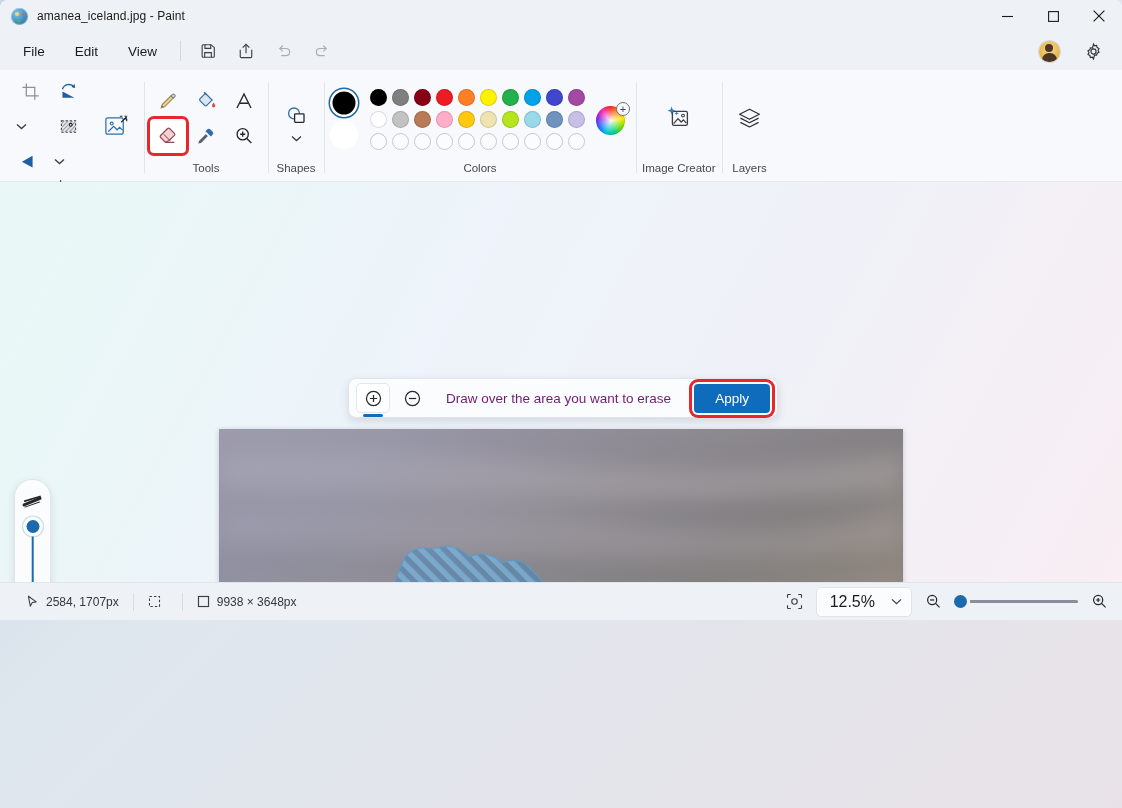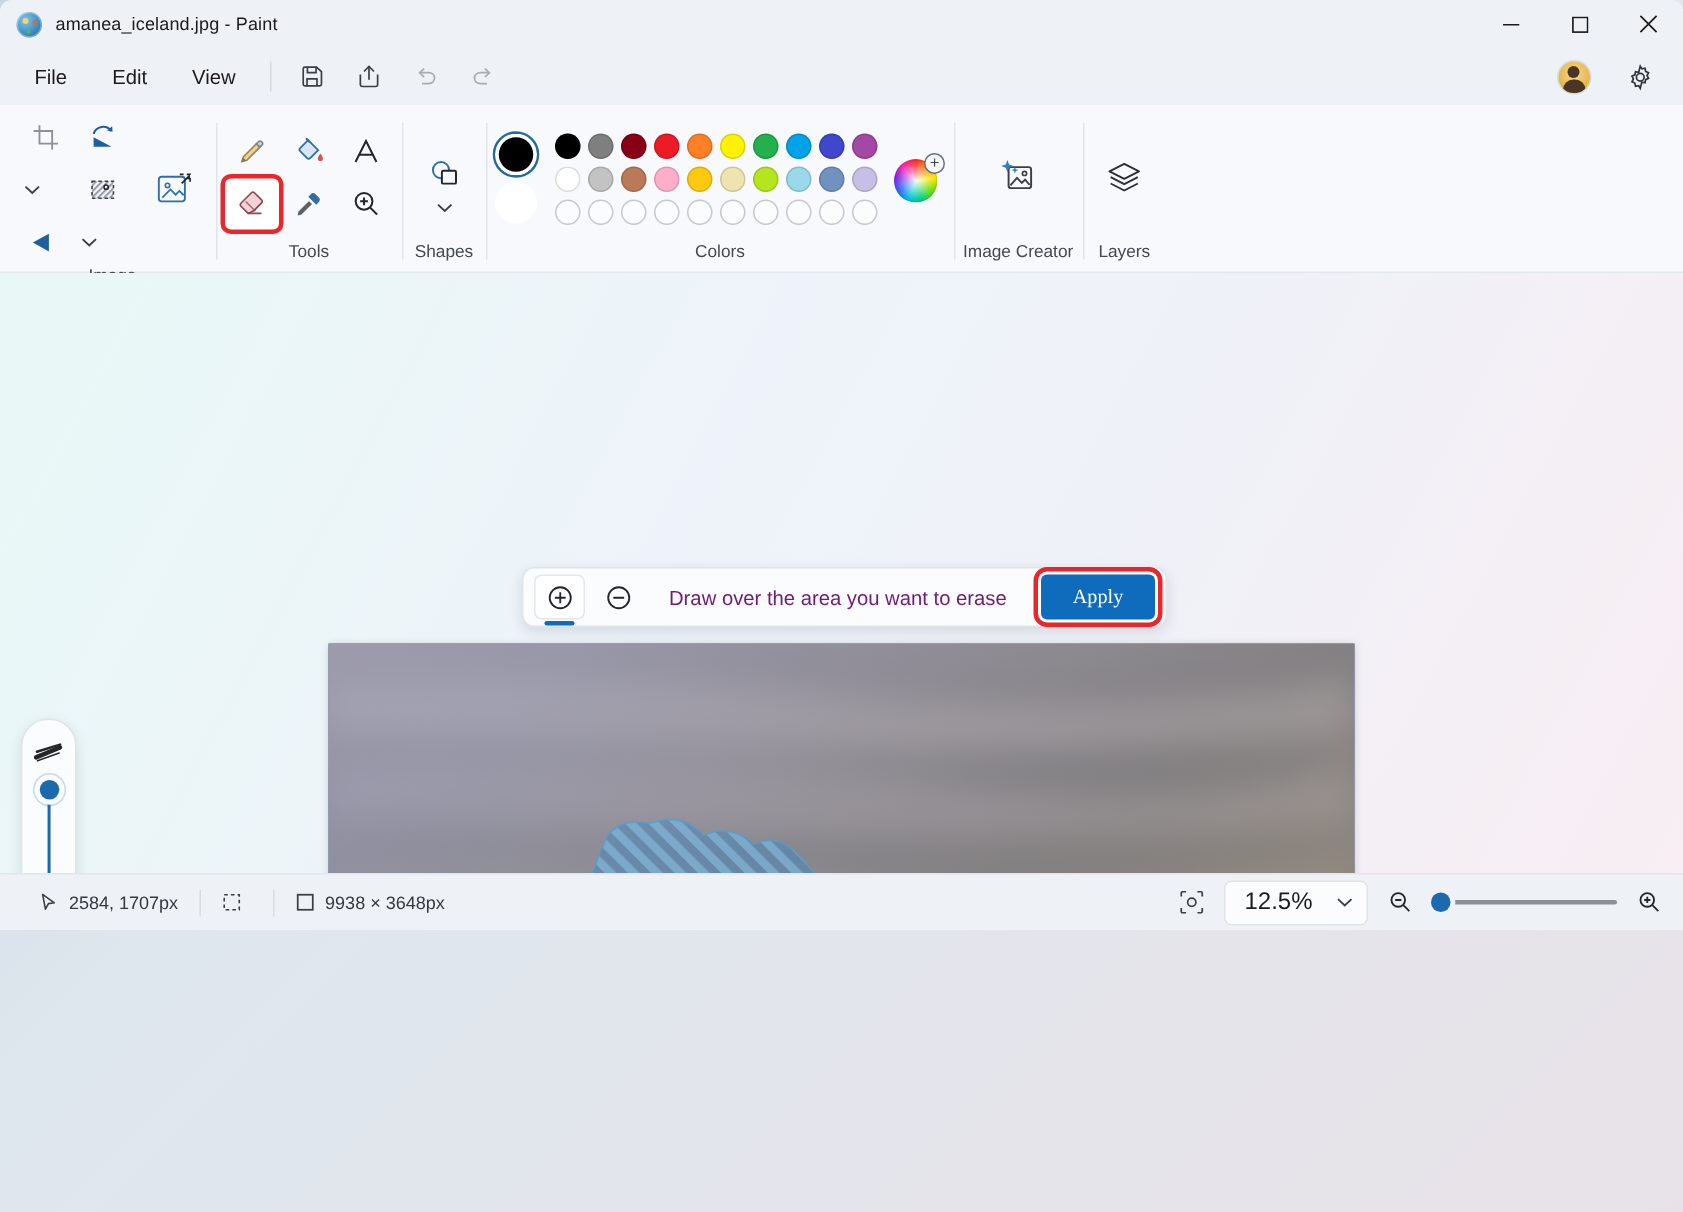--- a/index.html
+++ b/index.html
@@ -200,21 +200,21 @@
   .fb-toggle.active { background: #fff; border-color: #e2e6ed; }
   .fb-toggle.active::after {
     content: ""; position: absolute; bottom: -5px; left: 50%;
     transform: translateX(-50%);
     width: 20px; height: 2.6px; border-radius: 2px; background: #0f6cbd;
   }
   .fb-text {
     font-size: 13.5px; color: #701a75;
     padding: 0 16px 0 12px; white-space: nowrap;
   }
-  .apply-wrap { padding: 2px; border-radius: 6px; box-shadow: 0 0 0 3px #e8262c; font-family: Liberation Serif, serif; }
+  .apply-wrap { padding: 2px; border-radius: 6px; box-shadow: 0 0 0 3px #e8262c; }
   .apply-btn {
     background: #0f6cbd; color: #fff;
     font-size: 13.5px; font-family: inherit;
     border: none; border-radius: 4px;
     padding: 7px 21px; cursor: default;
   }
 
   
   .side-panel {
     position: absolute; left: 14px; top: 297px;

